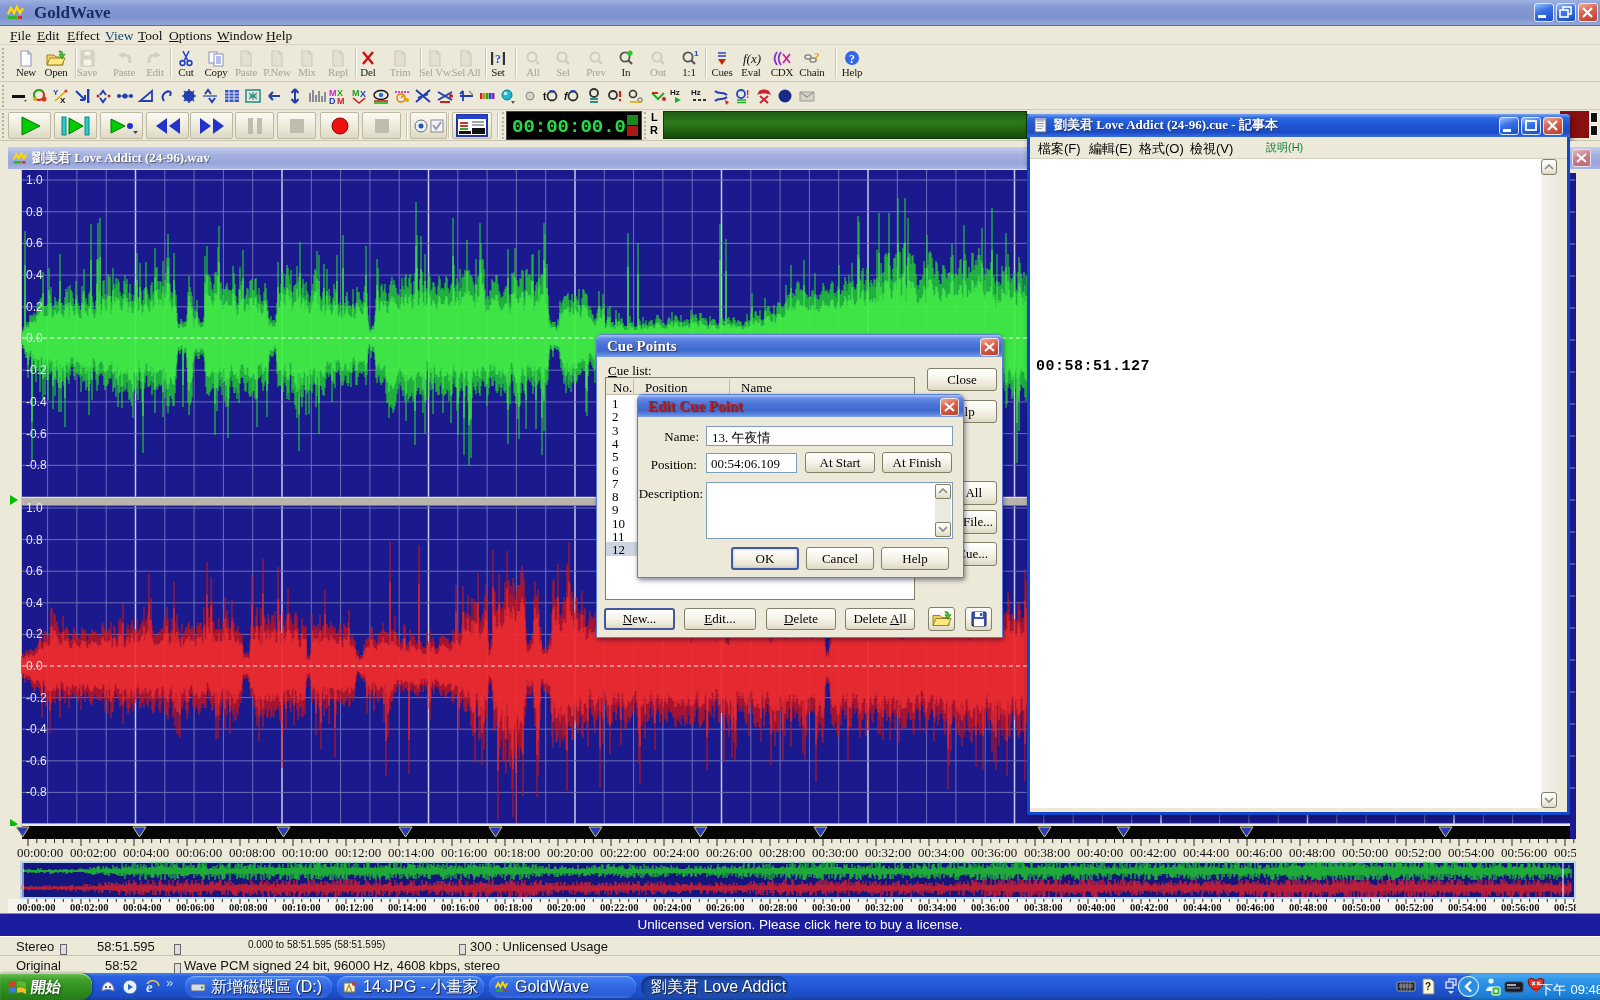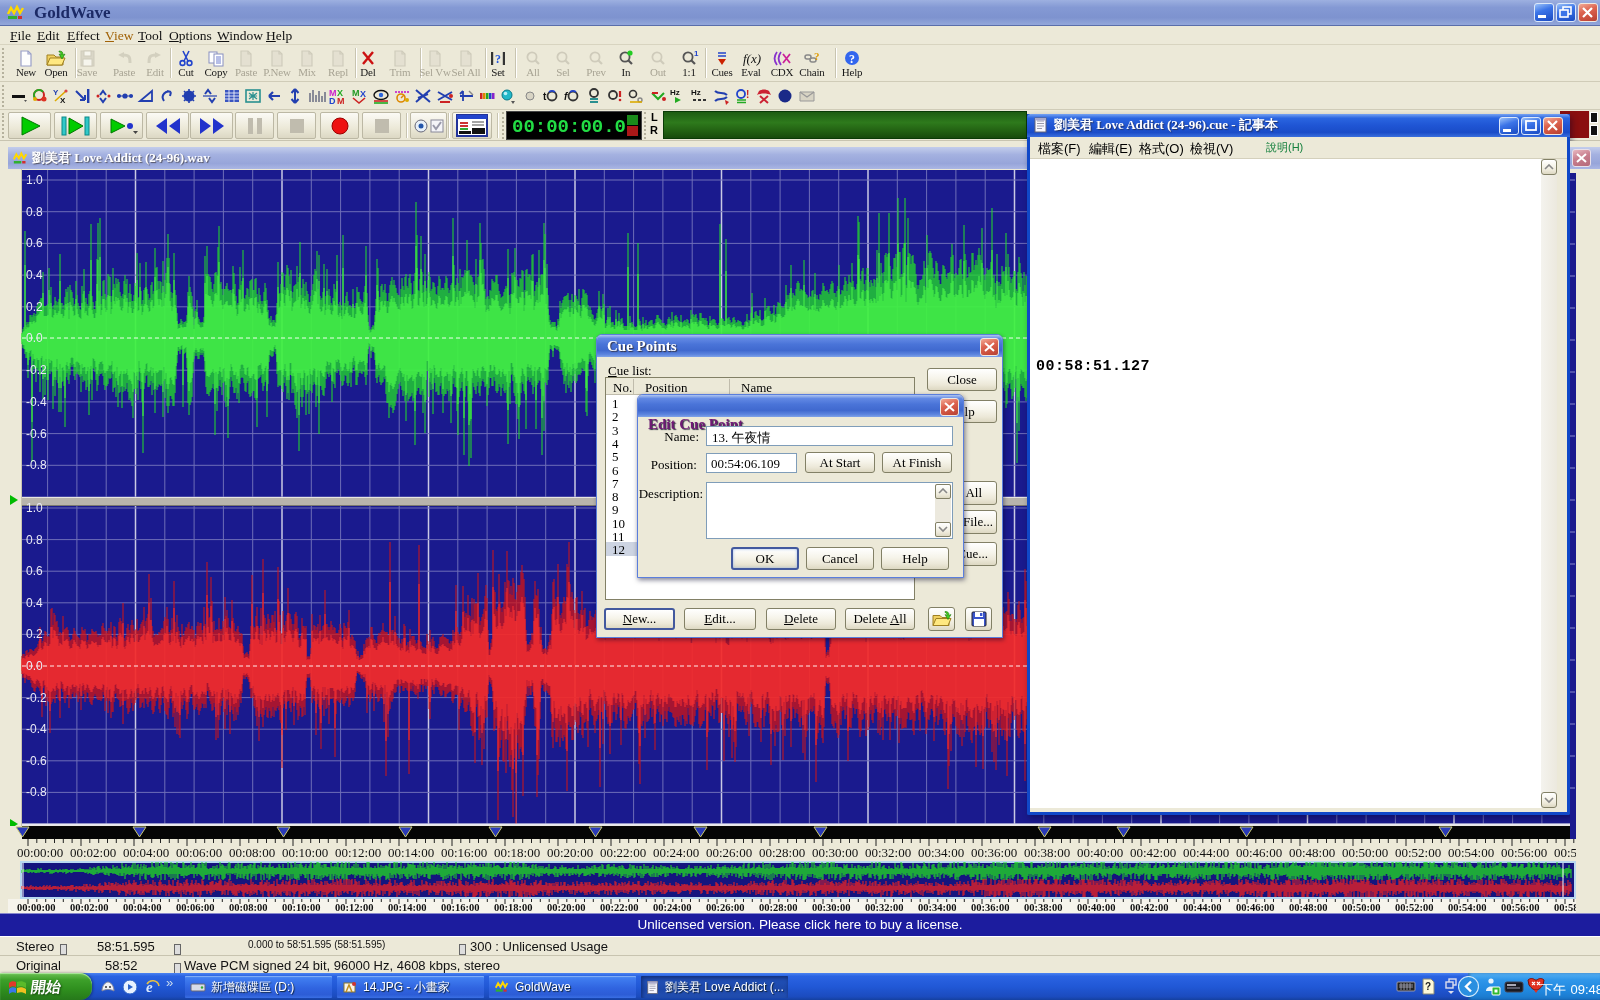--- a/index.html
+++ b/index.html
@@ -10,21 +10,21 @@
  border:1px solid #828066;border-radius:3px;font:13px "Liberation Serif",serif;color:#000;
  display:flex;align-items:center;justify-content:center}
 .field{background:#fff;border:1px solid #7f9db9}
 .titA{background:linear-gradient(180deg,#aec4f0 0%,#6289e4 16%,#4a74d8 42%,#4069cf 70%,#5c84de 88%,#7fa2e8 100%);border-radius:5px 5px 0 0}
 .titI{background:linear-gradient(180deg,#c3cdec 0%,#a4b1e0 35%,#97a5da 75%,#aab6e4 100%)}
 .clsb{background:linear-gradient(160deg,#f2ab96 0%,#dd6450 40%,#c64b3a 80%,#b04234 100%);border:1px solid #f0e8e0;border-radius:3px}
 .clsp{background:linear-gradient(160deg,#e8b8c0 0%,#c97f8e 45%,#b5697a 100%);border:1px solid #e8e0ea;border-radius:3px}
 .blub{background:linear-gradient(160deg,#9cc2f8 0%,#3b74e8 40%,#1f51c8 90%)
  ;border:1px solid #dce8fa;border-radius:3px}
 .tbtn{background:linear-gradient(180deg,#5591f2 0%,#3f7cf0 12%,#3064e0 55%,#2c5cd6 85%,#3a6fe4 100%);
- border-radius:1px;color:#fff;font-size:12px;display:flex;align-items:center;box-shadow:inset 0 1px 0 #7facf6}
+ border-radius:10px;color:#fff;font-size:16px;display:flex;align-items:center;box-shadow:inset 0 1px 0 #7facf6}
 svg{display:block}
 .tofu{font-family:"Liberation Sans",sans-serif}
 </style>
 </head><body>
 <div class="ab" style="left:0px;top:0px;width:1600px;height:26px;background:linear-gradient(180deg,#9db0e0 0%,#8499d4 30%,#7e93cf 70%,#93a7da 100%);border-bottom:1px solid #5a6eaa"></div>
 <svg class="ab" style="left:7px;top:4px" width="18" height="18" viewBox="0 0 18 18">
     <path d="M1 10 L4 4 L7 9 L10 3 L13 9 L16 4" stroke="#ffd800" stroke-width="2.4" fill="none"></path>
     <rect x="1" y="12" width="9" height="3" fill="#30b030"></rect>
     <rect x="11" y="12" width="4" height="3" fill="#d03030"></rect>
   </svg>
@@ -42,21 +42,21 @@
   </div>
 <div class="ab clsb" style="left:1578px;top:3px;width:20px;height:19px;">
     <svg width="18" height="17">
       <path d="M4 4 L13 13 M13 4 L4 13" stroke="#fff" stroke-width="2.2"></path>
     </svg>
   </div>
 <div class="ab" style="left:0px;top:26px;width:1600px;height:19px;background:#ece9d8;border-bottom:1px solid #d8d4c0"></div>
 <div class="ab" style="left:10px;top:28px;white-space:nowrap;font:13.5px 'Liberation Serif',serif;color:#111"><u>F</u>ile</div>
 <div class="ab" style="left:37px;top:28px;white-space:nowrap;font:13.5px 'Liberation Serif',serif;color:#111"><u>E</u>dit</div>
 <div class="ab" style="left:67px;top:28px;white-space:nowrap;font:13.5px 'Liberation Serif',serif;color:#111"><u>E</u>ffect</div>
-<div class="ab" style="left:105px;top:28px;white-space:nowrap;font:13.5px 'Liberation Serif',serif;color:#a16207"><u>V</u>iew</div>
+<div class="ab" style="left:105px;top:28px;white-space:nowrap;font:13.5px 'Liberation Serif',serif;color:#0c4a6e"><u>V</u>iew</div>
 <div class="ab" style="left:138px;top:28px;white-space:nowrap;font:13.5px 'Liberation Serif',serif;color:#111"><u>T</u>ool</div>
 <div class="ab" style="left:169px;top:28px;white-space:nowrap;font:13.5px 'Liberation Serif',serif;color:#111"><u>O</u>ptions</div>
 <div class="ab" style="left:217px;top:28px;white-space:nowrap;font:13.5px 'Liberation Serif',serif;color:#111"><u>W</u>indow</div>
 <div class="ab" style="left:266px;top:28px;white-space:nowrap;font:13.5px 'Liberation Serif',serif;color:#111"><u>H</u>elp</div>
 <div class="ab" style="left:0px;top:45px;width:1600px;height:37px;background:#ece9d8;border-bottom:1px solid #d0ccb8"></div>
 <div class="ab" style="left:2px;top:48px;width:4px;height:30px;border-left:2px dotted #b5b19d"></div>
 <div class="ab" style="left:75px;top:48px;width:2px;height:30px;border-left:1px solid #c8c4b0;border-right:1px solid #fff"></div>
 <div class="ab" style="left:170px;top:48px;width:2px;height:30px;border-left:1px solid #c8c4b0;border-right:1px solid #fff"></div>
 <div class="ab" style="left:355px;top:48px;width:2px;height:30px;border-left:1px solid #c8c4b0;border-right:1px solid #fff"></div>
 <div class="ab" style="left:420px;top:48px;width:2px;height:30px;border-left:1px solid #c8c4b0;border-right:1px solid #fff"></div>
@@ -879,21 +879,21 @@
       <svg width="20" height="18" viewBox="0 0 20 18">
         <rect x="3" y="2" width="14" height="14" fill="#3a55cc" stroke="#223" rx="1"></rect>
         <rect x="6" y="2" width="8" height="5" fill="#fff"></rect>
         <rect x="11" y="3" width="2.4" height="3" fill="#3a55cc"></rect>
         <rect x="5" y="9" width="10" height="7" fill="#fff"></rect>
       </svg>
     </span>
   </div>
 <div class="ab" style="left:637px;top:394px;width:327px;height:184px;background:#ece9d8;border:1px solid #5a7edc;border-radius:6px 6px 0 0;box-shadow:1px 2px 5px rgba(0,0,40,.5)"></div>
 <div class="ab titA" style="left:638px;top:395px;width:325px;height:22px;"></div>
-<div class="ab" style="left:648px;top:416px;white-space:nowrap;font:bold 15px 'Liberation Serif',serif;color:#701a75;text-shadow:1px 1px 1px #334">Edit Cue Point</div>
+<div class="ab" style="left:648px;top:398px;white-space:nowrap;font:bold 15px 'Liberation Serif',serif;color:#b91c1c;text-shadow:1px 1px 1px #334">Edit Cue Point</div>
 <div class="ab clsb" style="left:940px;top:398px;width:19px;height:18px;">
     <svg width="17" height="16">
       <path d="M4 4 L13 12 M13 4 L4 12" stroke="#fff" stroke-width="2"></path>
     </svg>
   </div>
 <div class="ab" style="left:699px;top:429px;white-space:nowrap;font:13px 'Liberation Serif',serif;transform:translateX(-100%)">Name:</div>
 <div class="ab field" style="left:706px;top:426px;width:247px;height:20px;">
     <div style="font:13px 'Liberation Serif',serif;padding:2px 5px">13. <span class="tofu">午夜情</span></div>
   </div>
 <div class="ab" style="left:697px;top:457px;white-space:nowrap;font:13px 'Liberation Serif',serif;transform:translateX(-100%)">Position:</div>

